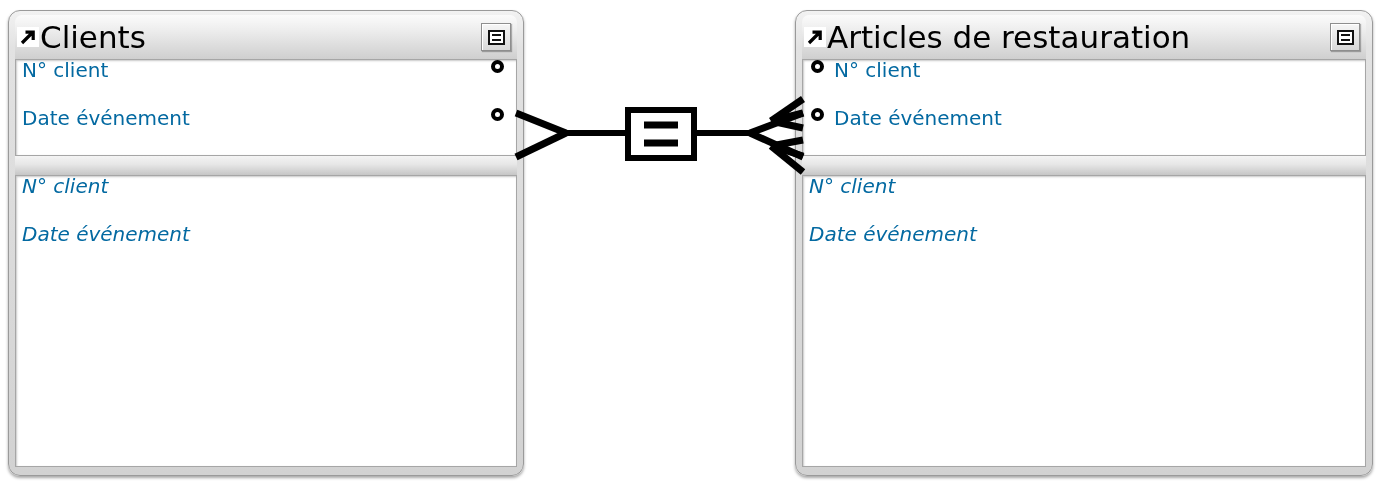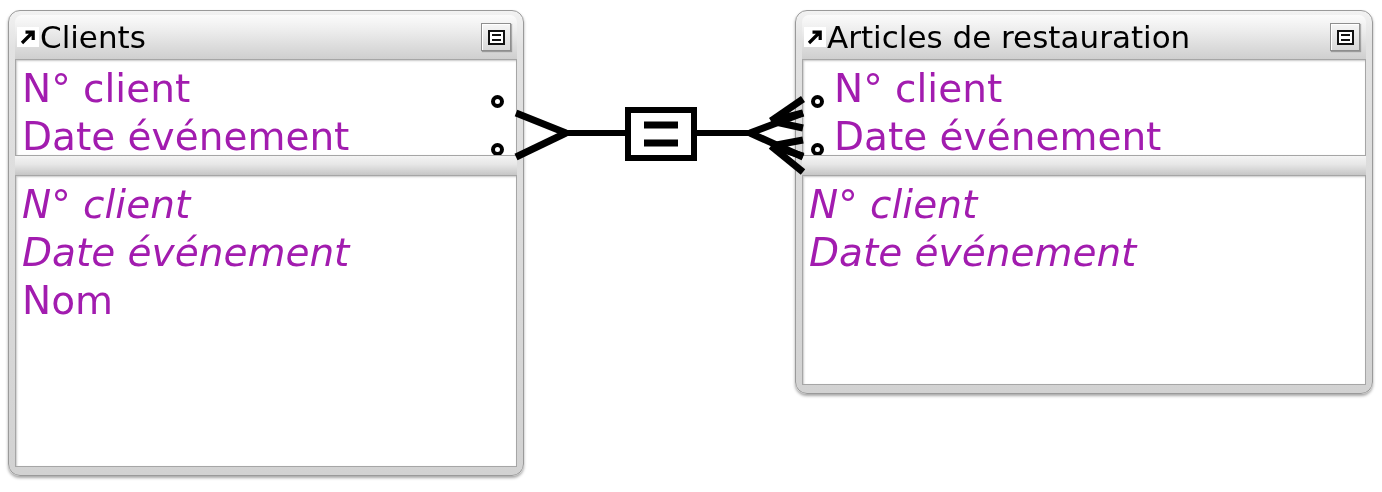--- a/index.html
+++ b/index.html
@@ -112,25 +112,25 @@
   .pane.fields { flex: 1 1 auto; }
 
   .divider {
     flex: 0 0 auto;
     height: 19px;
     background: linear-gradient(to bottom, #f4f4f4 0%, #e6e6e6 45%, #c6c6c6 100%);
   }
 
   .field-row {
     display: flex;
-    align-items: flex-end;
+    align-items: flex-start;
     height: 48px;
     padding-left: 6px;
-    font-size: 39px;
-    color: #a21caf;
+    font-size: 20px;
+    color: #0369a1;
     white-space: nowrap;
     line-height: 1;
   }
   .field-row.key-italic { font-style: italic; }
 
   .field-label { flex: 1 1 auto; }
 
   
   .key-dot {
     width: 13px;
@@ -184,29 +184,26 @@
 
     <div class="divider"></div>
 
     <div class="pane fields">
       <div class="field-row key-italic">
         <span class="field-label">N° client</span>
       </div>
       <div class="field-row key-italic">
         <span class="field-label">Date événement</span>
       </div>
-      <div class="field-row">
-        <span class="field-label">Nom</span>
-      </div>
     </div>
 
   </div>
 </div>
 
-<div class="to-panel" id="panel-right" style="left:795px; top:10px; width:578px; height:384px;padding-left:36px;">
+<div class="to-panel" id="panel-right" style="left:795px; top:10px; width:578px; height:466px;padding-left:36px;">
   <div class="inner">
 
     <div class="to-title">
       <span class="arrow-icon">
         <svg width="22" height="26" viewBox="0 0 22 26">
           <rect x="0" y="3" width="22" height="20" fill="#ffffff"></rect>
           <path d="M5 19 L15 9 M8.5 8.2 L16.2 8.2 L16.2 15.9" stroke="#000000" stroke-width="3.2" fill="none" stroke-linecap="butt"></path>
         </svg>
       </span>
       <span class="to-title-text">Articles de restauration</span>

